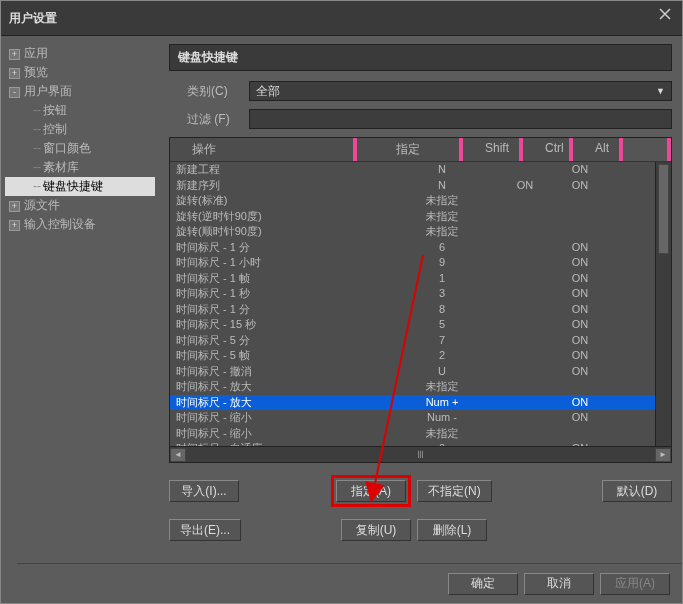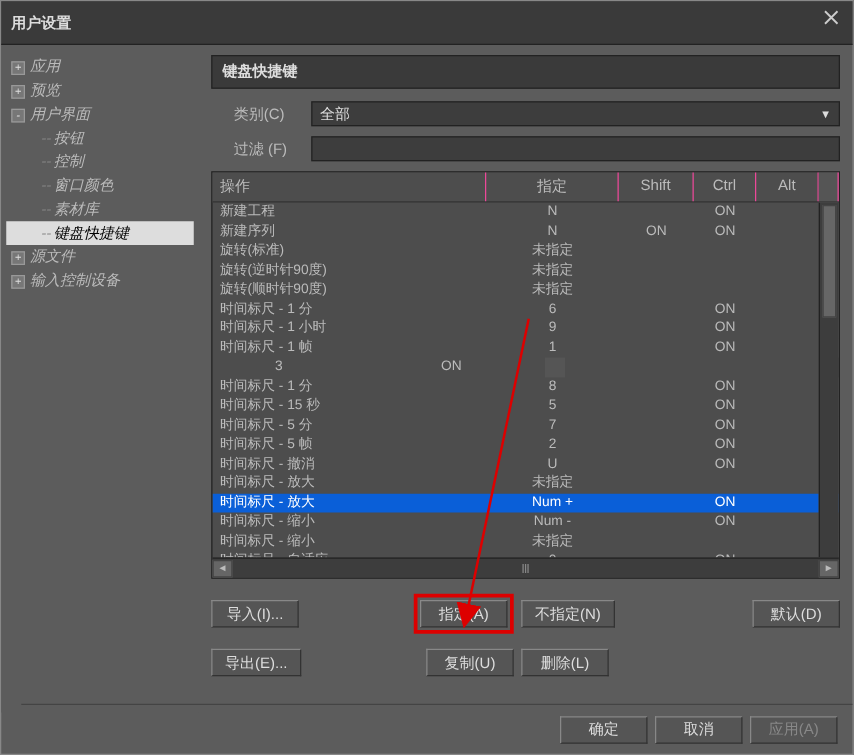--- a/index.html
+++ b/index.html
@@ -3,35 +3,35 @@
 <meta charset="utf-8">
 <style>
 * { margin: 0; padding: 0; box-sizing: border-box; }
 body { font-family: "Microsoft YaHei", sans-serif; font-size: 12px; background: #555; color: #bbb; }
 .window { width: 683px; height: 604px; background: #5c5c5c; border: 1px solid #888; position: relative; }
 .titlebar { height: 24px; background: #3a3a3a; display: flex; align-items: center; padding: 17px 8px; color: #ddd; font-weight: bold; border-bottom: 1px solid #222; }
 .titlebar .close { position: absolute; right: 8px; top: 4px; width: 18px; height: 18px; display: flex; align-items: center; justify-content: center; cursor: pointer; color: #ccc; font-size: 14px; }
 .content { display: flex; height: calc(100% - 28px - 40px); }
 .sidebar { width: 158px; padding: 8px 4px; background: #5c5c5c; }
 .tree { list-style: none; }
-.tree li { padding: 1px 4px; cursor: pointer; white-space: nowrap; font-style: italic; }
+.tree li { padding: 1px 4px; cursor: pointer; white-space: nowrap; }
 .tree .expander { display: inline-block; width: 11px; height: 11px; border: 1px solid #999; background: #777; text-align: center; line-height: 9px; font-size: 9px; margin-right: 4px; color: #ddd; }
 .tree .children { padding-left: 28px; }
 .tree .selected { background: #ddd; color: #000; }
 .tree .dash { color: #888; margin-right: 2px; }
 .main { flex: 1; padding: 8px 10px; overflow: hidden; }
 .section-title { background: #3a3a3a; color: #ddd; font-weight: bold; padding: 4px 8px; border: 1px solid #222; margin-bottom: 10px; }
 .form-row { display: flex; align-items: center; margin-bottom: 8px; gap: 10px; }
 .form-row label { width: 52px; margin-left: 18px; }
 .dropdown { flex: 1; height: 20px; background: #3d3d3d; border: 1px solid #222; color: #ddd; padding: 0 6px; display: flex; align-items: center; justify-content: space-between; }
 .dropdown .arrow { font-size: 9px; }
 .textinput { flex: 1; height: 20px; background: #3d3d3d; border: 1px solid #222; }
 .table-wrap { border: 1px solid #222; background: #4d4d4d; margin-top: 4px; }
 .table-header { display: flex; background: #4d4d4d; border-bottom: 1px solid #333; }
-.table-header div { padding: 3px 6px; border-right: 1px solid #ec4899; }
+.table-header div { padding: 3px 22px; border-right: 4px solid #ec4899; }
 .col-action { flex: 1; }
 .col-assign { width: 106px; text-align: center; }
 .col-shift { width: 60px; text-align: center; }
 .col-ctrl { width: 50px; text-align: center; }
 .col-alt { width: 50px; text-align: center; }
 .col-scroll { width: 16px; background: #555; }
 .table-body { height: 284px; overflow: hidden; position: relative; }
 .table-row { display: flex; padding: 0; height: 15.5px; line-height: 15.5px; font-size: 11px; }
 .table-row div { padding: 0 6px; }
 .table-row.selected { background: #0a5fd8; color: #fff; }
@@ -166,20 +166,21 @@
             </div>
             <div class="table-row">
               <div class="col-action">时间标尺 - 1 帧</div>
               <div class="col-assign">1</div>
               <div class="col-shift"></div>
               <div class="col-ctrl">ON</div>
               <div class="col-alt"></div>
               <div class="col-scroll"></div>
             </div>
             <div class="table-row">
+              <div class="col-action">时间标尺 - 1 秒</div>
               <div class="col-assign">3</div>
               <div class="col-shift"></div>
               <div class="col-ctrl">ON</div>
               <div class="col-alt"></div>
               <div class="col-scroll"></div>
             </div>
             <div class="table-row">
               <div class="col-action">时间标尺 - 1 分</div>
               <div class="col-assign">8</div>
               <div class="col-shift"></div>

